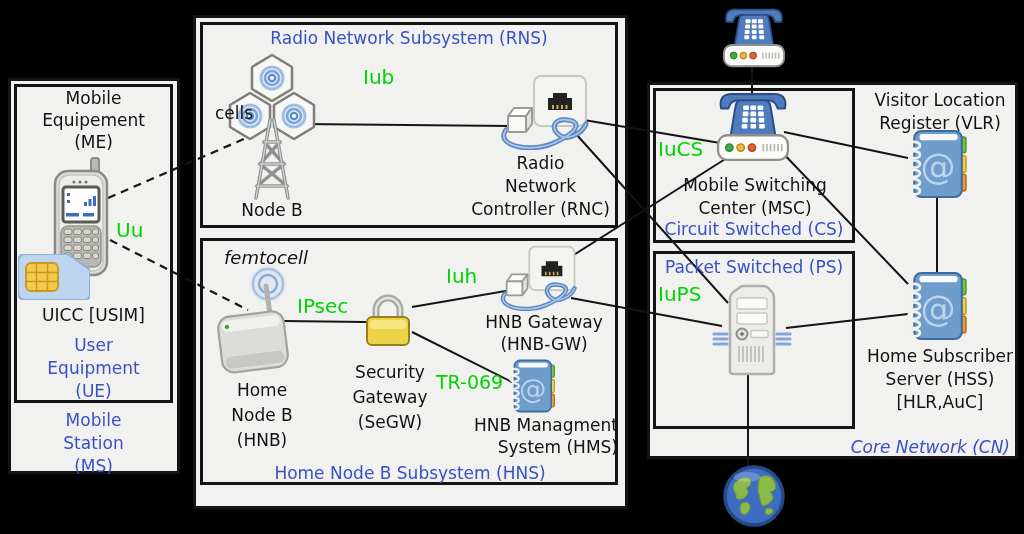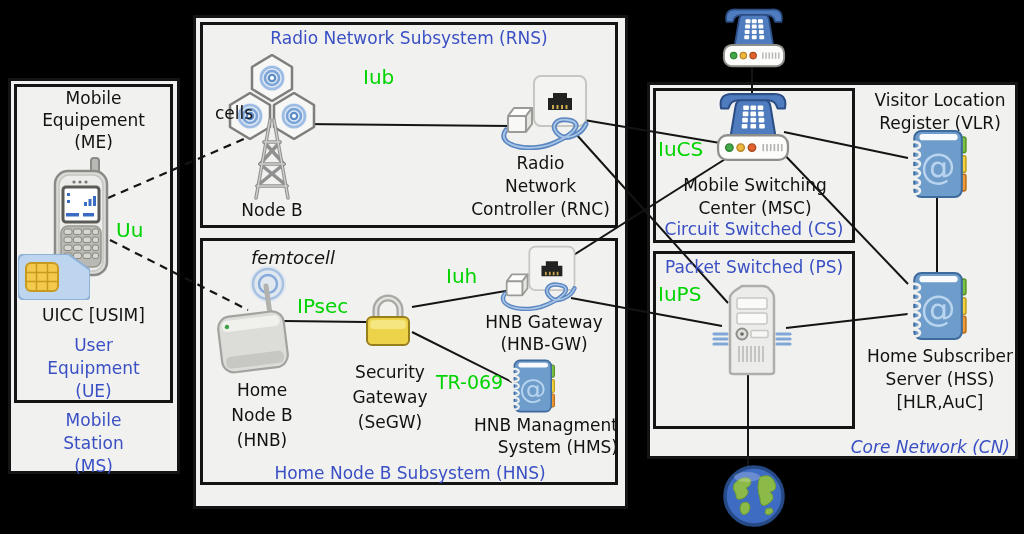--- a/index.html
+++ b/index.html
@@ -9,21 +9,21 @@
   }
   .box{position:absolute;background:#f1f1ef;border:3px solid #141414;box-sizing:border-box;z-index:1;}
   #wires{position:absolute;left:0;top:0;z-index:2;}
   .icon{position:absolute;z-index:3;}
   .lbl{
     position:absolute;z-index:4;white-space:pre-line;color:#121212;
     font-size:17px;line-height:23px;text-align:center;
   }
   .blue{color:#3a50c4;}
   .green{color:#00d400;font-size:20px;line-height:22px;}
-  .italic{font-style:italic;margin-left:27px;}
+  .italic{font-style:italic;}
   .left{text-align:left;}
   .right{text-align:right;font-style:italic;}
 </style>
 </head>
 <body>
 
 <div id="canvas">
 
   <svg width="0" height="0" style="position:absolute" aria-hidden="true">
     <defs>

